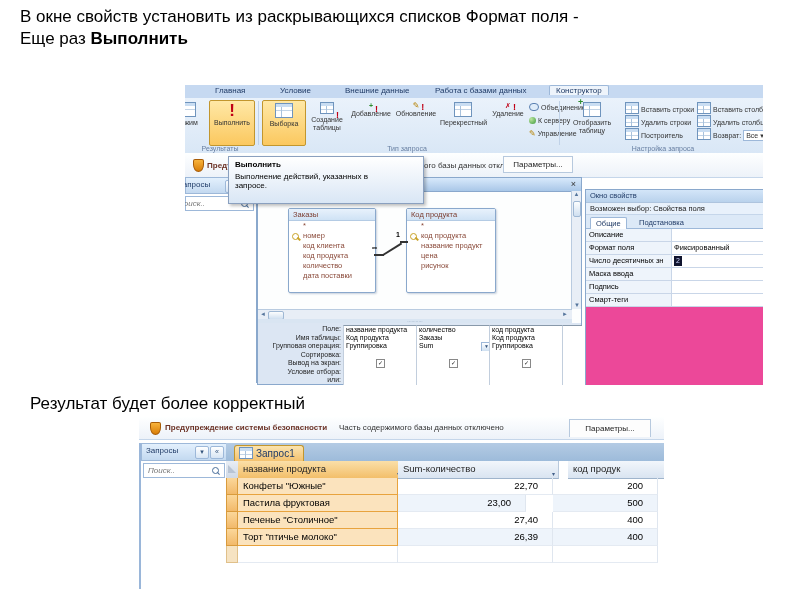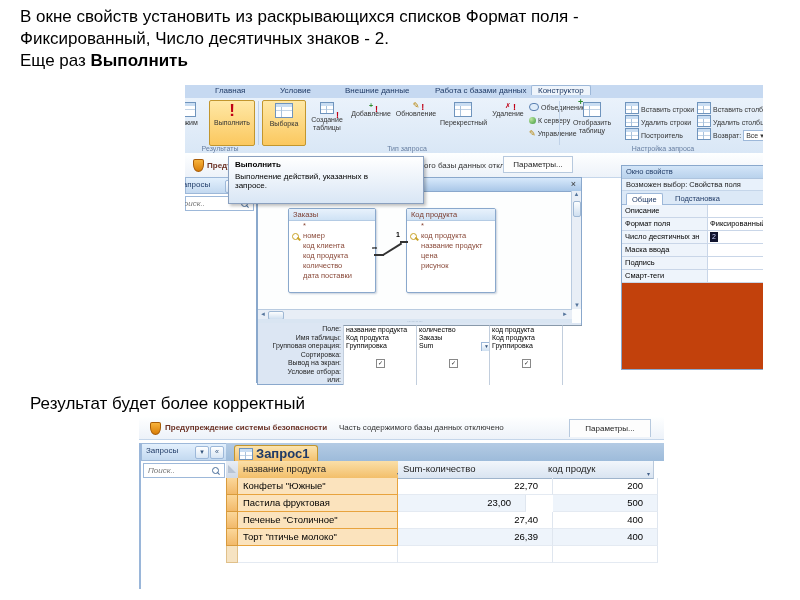--- a/index.html
+++ b/index.html
@@ -82,66 +82,65 @@
 
   
   .grid{position:absolute;left:0;top:145px;width:323px;height:61px;background:#dce6f3;font-size:7px;}
   .glab{position:absolute;left:0;width:83px;text-align:right;padding-right:3px;color:#222;line-height:8.5px;}
   .gcell{position:absolute;background:#fff;border-left:1px solid #c2cedd;border-bottom:1px solid #d4dde9;line-height:8.5px;padding-left:2px;overflow:hidden;white-space:nowrap;}
   .gtop{border-top:1px solid #8899aa;}
   .chk{position:absolute;width:7px;height:7px;border:1px solid #888;background:#fff;font-size:6px;line-height:7px;text-align:center;color:#222;}
   .ddbtn{position:absolute;width:9px;height:8px;border:1px solid #9db8d9;background:linear-gradient(#fff,#cfe0f1);font-size:5px;text-align:center;line-height:7px;color:#33537c;}
 
   
-  .props{left:400px;top:80px;width:178px;height:203px;border:1px solid #8aa8cc;background:#c2410c;margin-left:36px;}
+  .props{left:400px;top:104px;width:178px;height:203px;border:1px solid #8aa8cc;background:#ec4899;}
   .ptitle{height:12px;background:linear-gradient(#d3e5f8,#b9d2ec);font-size:7.5px;color:#1f3a66;padding-left:4px;line-height:12px;border-bottom:1px solid #aec4de;}
   .psub{height:11px;background:#e8f1fb;font-size:7.5px;color:#222;padding-left:4px;line-height:11px;border-bottom:1px solid #c5d6ea;}
   .ptabs{height:13px;background:#dce9f7;border-bottom:1px solid #9db8d9;font-size:7.5px;}
   .ptab{position:absolute;top:2px;height:11px;line-height:11px;padding:0 5px;color:#1f3a66;}
   .ptab.active{background:#fff;border:1px solid #9db8d9;border-bottom:1px solid #fff;border-radius:2px 2px 0 0;text-align:right;}
   .prow{position:relative;height:12px;border-bottom:1px solid #c9d6e8;background:#fff;font-size:7.5px;line-height:12px;}
   .prow .pl{position:absolute;left:0;top:0;width:82px;height:12px;background:#eef4fb;border-right:1px solid #c9d6e8;padding-left:3px;overflow:hidden;white-space:nowrap;}
   .prow .pv{position:absolute;left:86px;top:0;right:0;height:12px;padding-left:2px;overflow:hidden;white-space:nowrap;}
   .selval{display:inline-block;background:#10142e;color:#cfd4ff;padding:0 2px;line-height:10px;font-size:7px;}
 
   
   .tabbar{background:linear-gradient(#b4cbe4,#9dbbda);border-bottom:1px solid #8aa8cc;}
   .doctab{position:absolute;left:8px;top:2px;height:16px;background:linear-gradient(#fbe3ae,#f3bf6a);
-    border:1px solid #c2962e;border-bottom:none;border-radius:3px 3px 0 0;font-size:13px;font-weight:bold;color:#1f3a66;
+    border:1px solid #c2962e;border-bottom:none;border-radius:3px 3px 0 0;font-size:10px;font-weight:normal;color:#1f3a66;
     line-height:15px;padding:0 8px 0 4px;}
   .doctab .mtbl{vertical-align:-2px;margin-right:3px;}
   .hcell{position:absolute;top:0;height:17px;background:linear-gradient(#f2f6fb,#d9e4f1);border-right:1px solid #b9c9dc;border-bottom:1px solid #9fb4cc;
     font-size:9.5px;color:#222;line-height:16px;padding-left:5px;overflow:hidden;white-space:nowrap;}
   .hcell.sel{background:linear-gradient(#fadfa8,#f3bf6a);border-right:1px solid #d99b3c;}
   .hdd{position:absolute;right:3px;top:5px;font-size:6px;color:#44618a;}
   .corner{position:absolute;left:0;top:0;width:12px;height:17px;background:linear-gradient(#e9eef5,#cfd9e6);border-right:1px solid #9fb4cc;border-bottom:1px solid #9fb4cc;}
   .corner::after{content:"";position:absolute;left:2px;top:4px;border-left:8px solid #b8c4d4;border-top:8px solid transparent;}
   .rowsel{position:absolute;left:0;width:12px;height:17px;background:linear-gradient(#fbd79a,#f2b96a);border:1px solid #d99b3c;border-top:none;box-sizing:border-box;}
   .dcell{position:absolute;height:17px;font-size:9.5px;line-height:16px;border-right:1px solid #dfe6ef;border-bottom:1px solid #e4eaf2;overflow:hidden;white-space:nowrap;box-sizing:border-box;}
   .dcell.sel{background:#fbe3bd;border-right:1px solid #e8a33d;border-bottom:1px solid #e8a33d;padding-left:5px;}
   .dcell.num{text-align:right;padding-right:14px;}
   .altrow{background:#eef4fb;}
 </style>
 </head>
 <body>
 
 <div class="abs intro">
   <div>В окне свойств установить из раскрывающихся списков Формат поля -</div>
-  <div>Фиксированный, Число десятичных знаков -  2.</div>
   <div><span>Еще раз </span><b>Выполнить</b></div>
 </div>
 
 <div class="abs shot" id="shot-upper">
 
   <div class="abs tabrow">
     <span class="rtab" style="left:30px">Главная</span>
     <span class="rtab" style="left:95px">Условие</span>
     <span class="rtab" style="left:160px">Внешние данные</span>
     <span class="rtab" style="left:250px">Работа с базами данных</span>
-    <span class="rtab active" style="left:346px">Конструктор</span>
+    <span class="rtab active" style="left:364px">Конструктор</span>
   </div>
 
   <div class="abs ribbon">
 
     <div class="rbtn" style="left:-18px;width:40px">
       <span class="ic"><span class="mtbl big"></span></span><br>
       <span class="nowrap">Режим</span>
     </div>
     <div class="rbtn hl" style="left:24px;width:44px">
       <span class="ic bigbang">!</span><br>
@@ -370,21 +369,21 @@
   <div class="abs tabbar" style="left:89px;top:26px;width:438px;height:18px">
     <div class="doctab">
       <span class="mtbl"></span><span>Запрос1</span>
     </div>
   </div>
 
   <div class="abs" style="left:89px;top:44px;width:438px;height:128px;background:#fff">
     <div class="corner"></div>
     <div class="hcell sel" style="left:12px;width:160px"><span>название продукта</span><span class="hdd">▾</span></div>
     <div class="hcell" style="left:172px;width:155px"><span>Sum-количество</span><span class="hdd">▾</span></div>
-    <div class="hcell" style="left:317px;width:105px"><span>код продук</span><span class="hdd">▾</span></div>
+    <div class="hcell" style="left:342px;width:105px"><span>код продук</span><span class="hdd">▾</span></div>
 
     <div class="rowsel" style="top:17px"></div>
     <div class="dcell sel" style="left:12px;top:17px;width:160px">Конфеты "Южные"</div>
     <div class="dcell num" style="left:172px;top:17px;width:155px">22,70</div>
     <div class="dcell num" style="left:327px;top:17px;width:105px">200</div>
 
     <div class="rowsel" style="top:34px"></div>
     <div class="dcell sel" style="left:12px;top:34px;width:160px">Пастила фруктовая</div>
     <div class="dcell num altrow" style="left:172px;top:34px;width:128px">23,00</div>
     <div class="dcell num altrow" style="left:327px;top:34px;width:105px">500</div>

